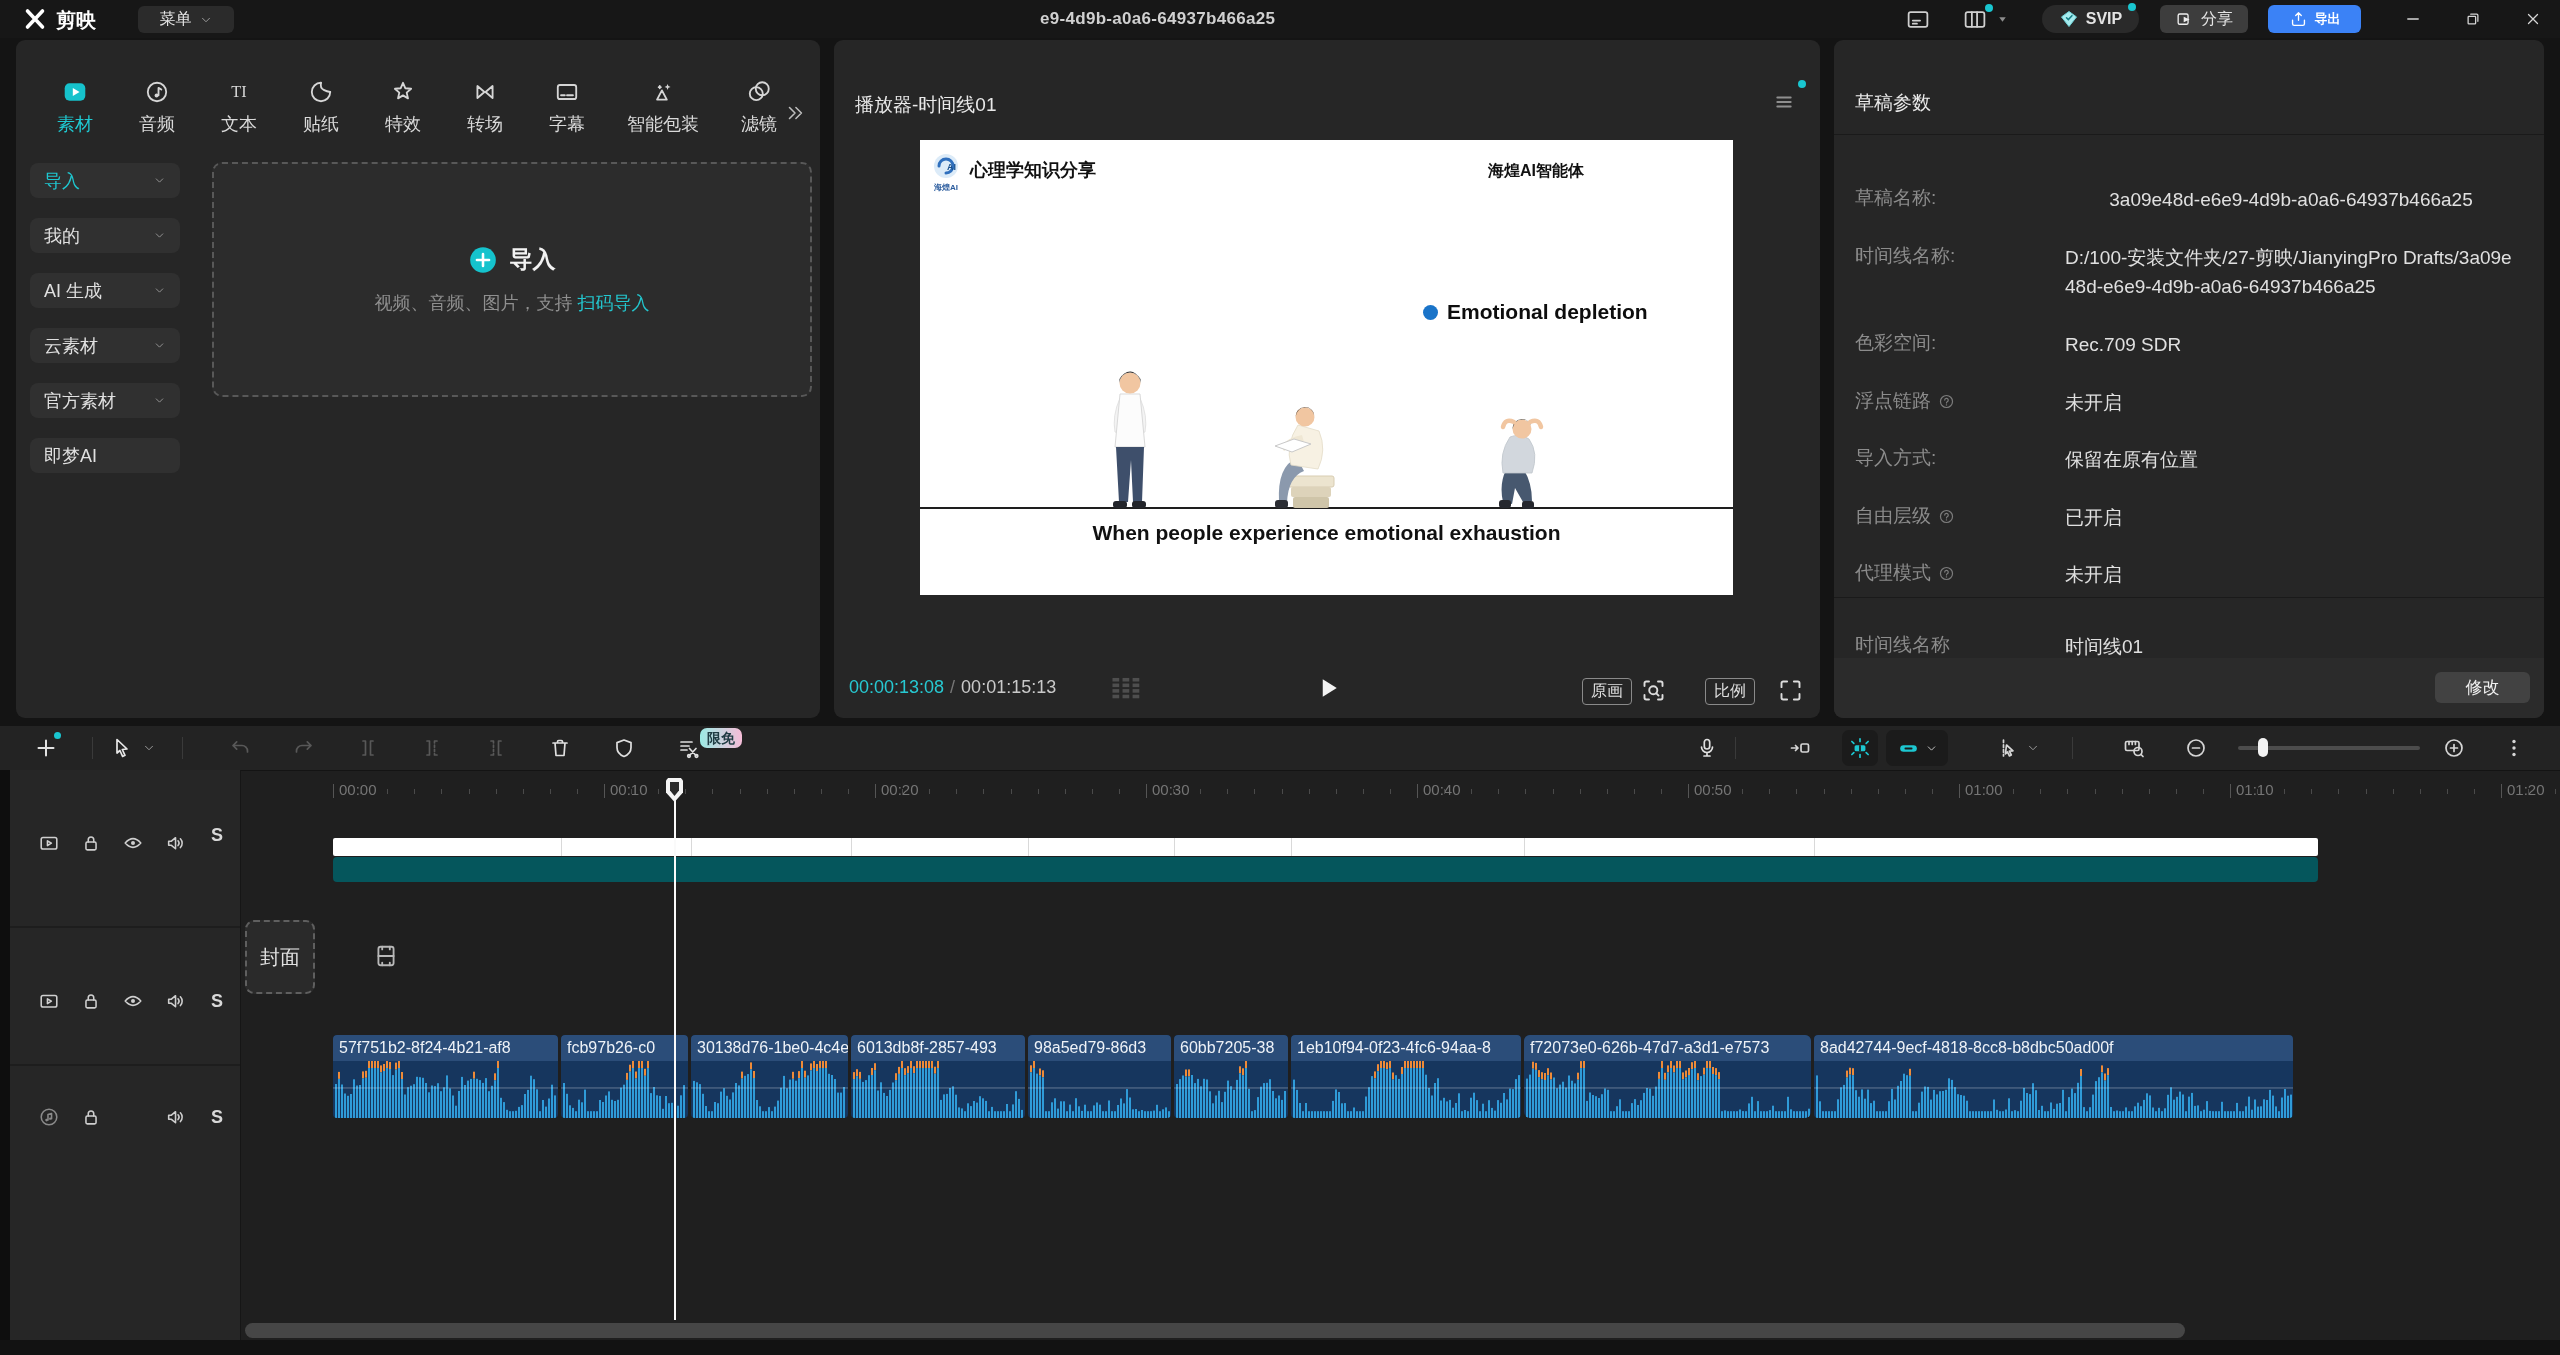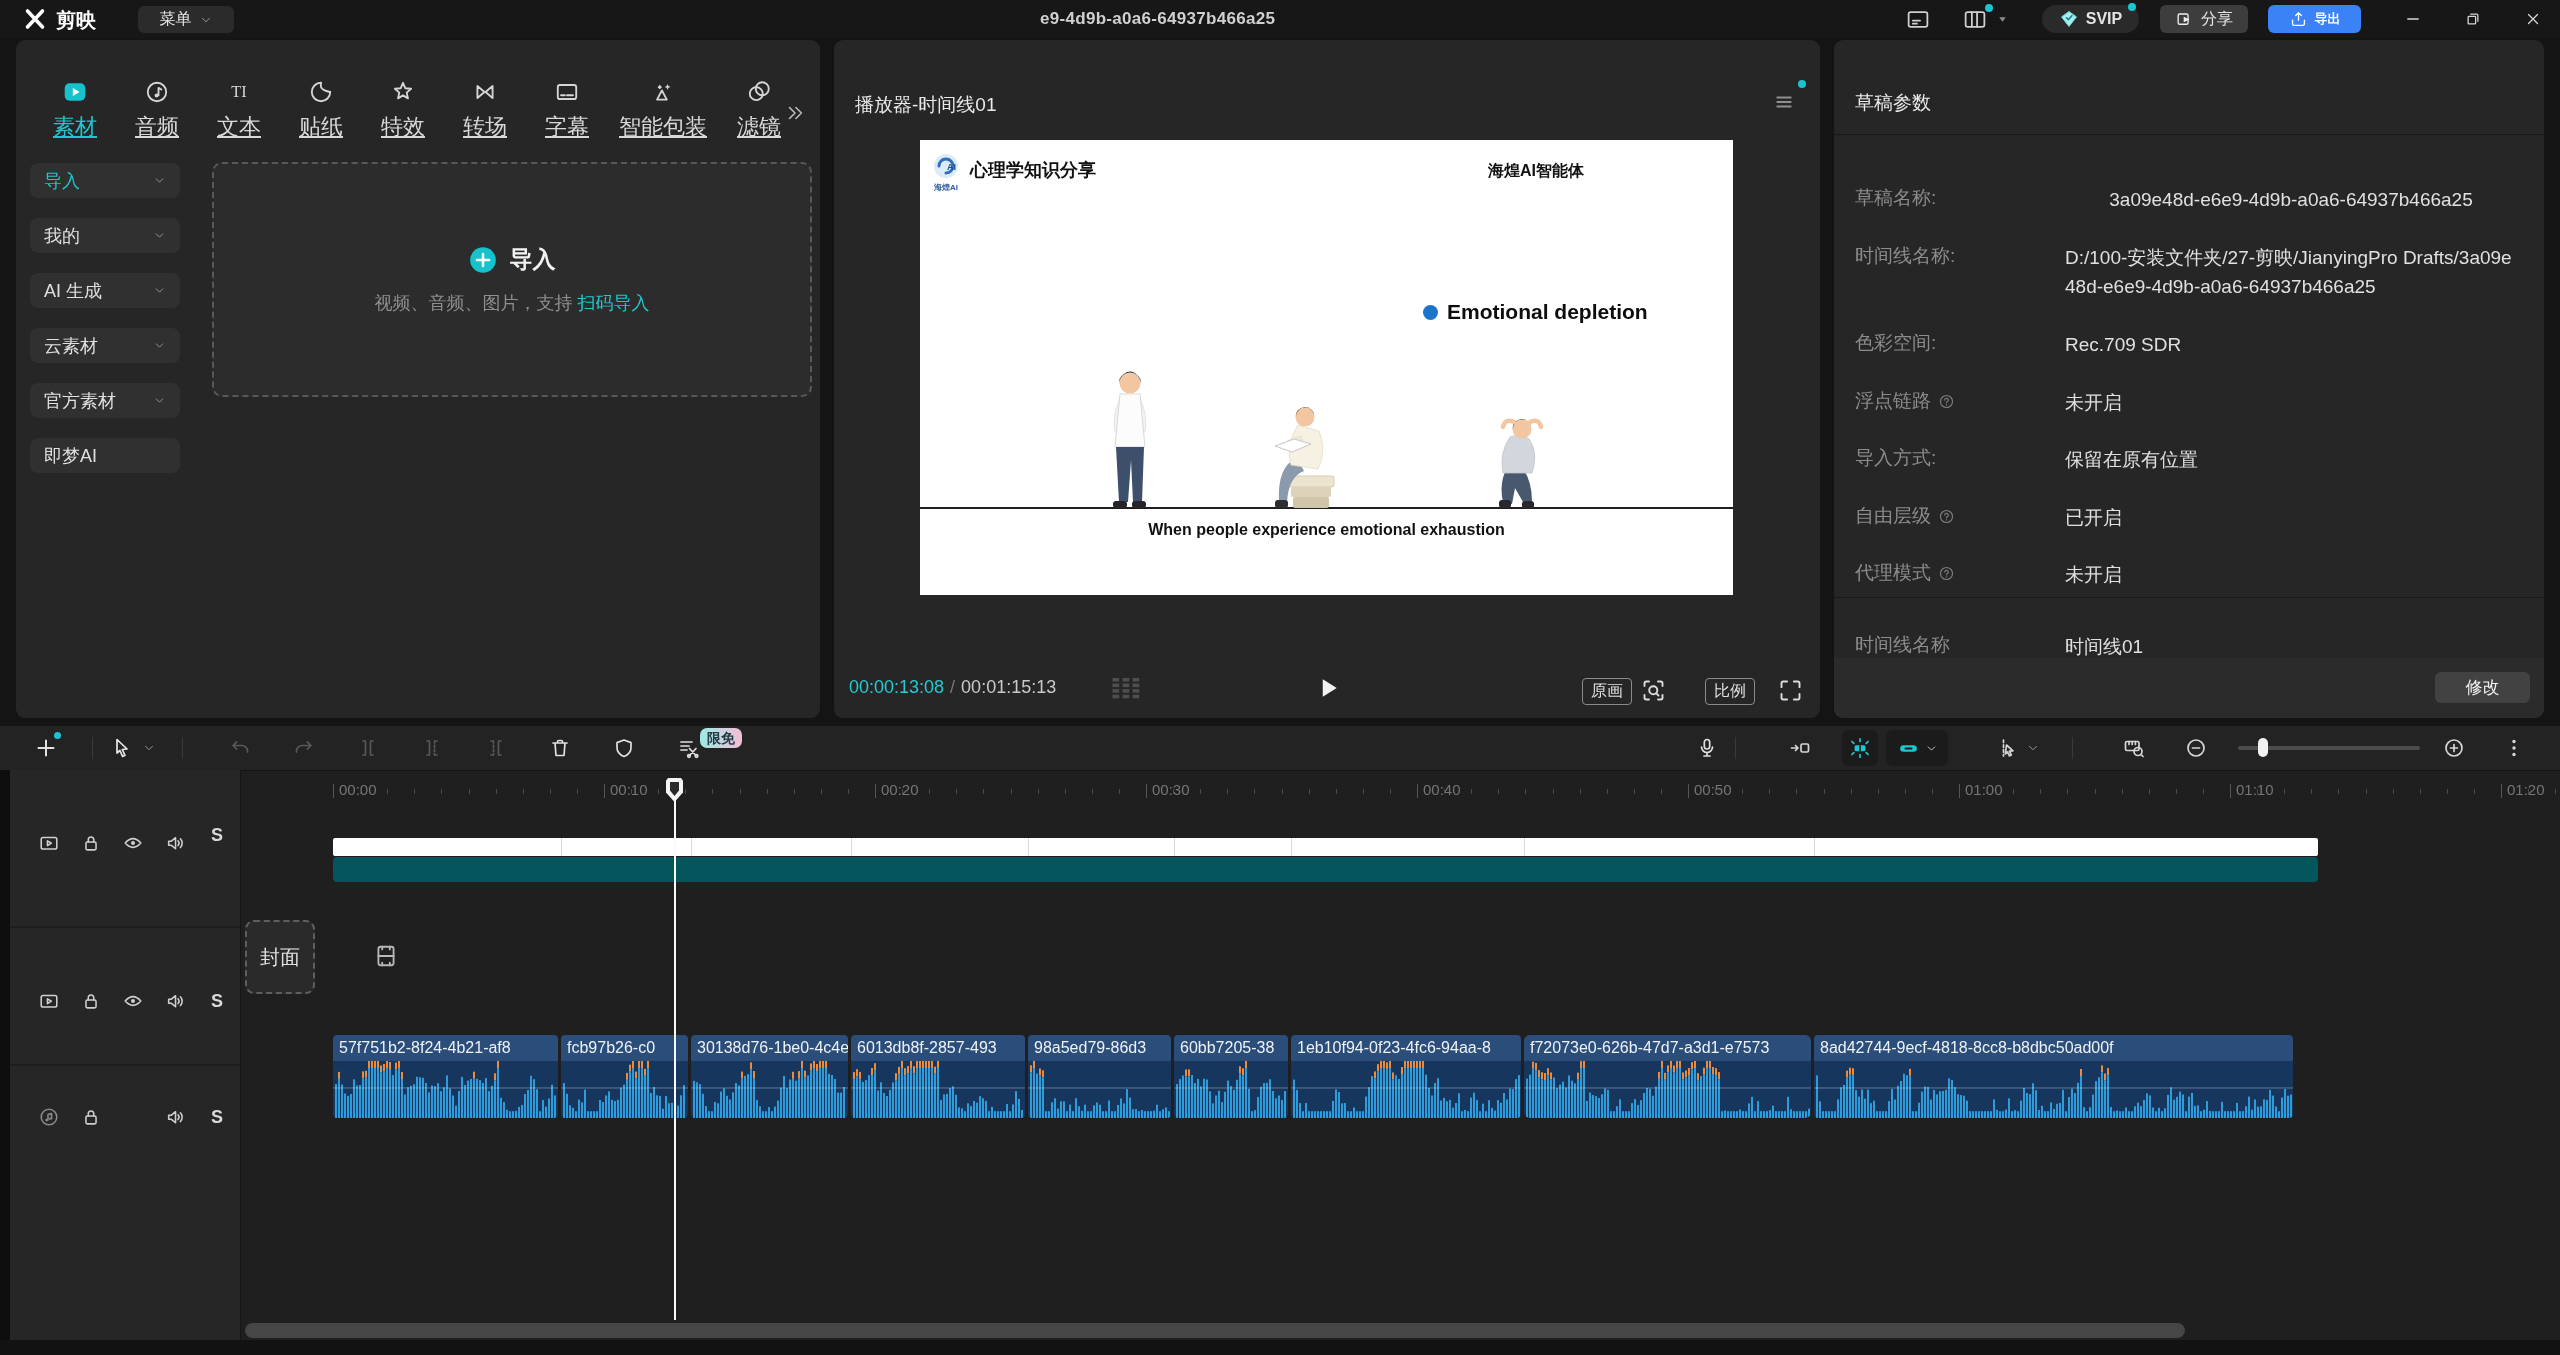--- a/index.html
+++ b/index.html
@@ -17,37 +17,37 @@
   .svip-pill{left:2042px;top:5px;width:97px;height:28px;background:#2a2a2a;border-radius:14px;font-weight:bold;font-size:16px;}
   .share-pill{left:2160px;top:5px;width:88px;height:28px;background:#3d3d3d;font-size:16px;}
   .export-pill{left:2268px;top:5px;width:93px;height:28px;background:#3b82f6;color:#fff;font-size:13px;font-weight:bold;}
   .wctl{top:5px;width:30px;height:28px;display:flex;align-items:center;justify-content:center;color:#cfcfcf;}
   
   .panel{background:#262626;border-radius:9px;}
   
   .tabrow{left:18px;top:30px;width:756px;height:92px;display:flex;overflow:hidden;}
   .tab{width:82px;flex:0 0 auto;display:flex;flex-direction:column;align-items:center;gap:7px;padding-top:9px;cursor:default;}
   .tab.wide{width:110px;}
-  .tab .lbl{font-size:22px;color:#d9d9d9;white-space:nowrap;text-decoration:underline;}
+  .tab .lbl{font-size:18px;color:#d9d9d9;white-space:nowrap;}
   .tab.active .lbl{color:#1fc8d1;}
   .side-btn{left:14px;width:150px;height:35px;background:#303030;border-radius:8px;display:flex;align-items:center;font-size:18px;color:#e0e0e0;padding:0 14px;box-sizing:border-box;justify-content:space-between;}
   .side-btn.active{color:#1fc8d1;}
   .dropzone{left:196px;top:122px;width:596px;height:231px;border:2px dashed #585858;border-radius:10px;background:#2c2c2c;
             display:flex;flex-direction:column;align-items:center;justify-content:center;gap:16px;}
   .imp-row{display:flex;align-items:center;gap:13px;font-size:23px;font-weight:bold;color:#f2f2f2;}
   .imp-hint{font-size:18px;color:#8f8f8f;}
   .imp-hint .lnk{color:#23c6ce;}
   
   .ph-title{left:21px;top:52px;font-size:19px;color:#e8e8e8;}
   .canvas{left:86px;top:100px;width:813px;height:455px;background:#ffffff;overflow:hidden;}
   .cv-head-left{left:50px;top:18px;font-size:18px;font-weight:bold;color:#111;}
   .cv-head-right{left:568px;top:21px;font-size:16px;font-weight:bold;color:#111;}
   .cv-callout{left:503px;top:160px;display:flex;align-items:center;gap:9px;font-size:21px;font-weight:bold;color:#0d0d0d;}
   .cv-dot{width:15px;height:15px;border-radius:50%;background:#1a74c9;}
-  .cv-caption{left:0;top:381px;width:813px;text-align:center;font-size:16px;font-weight:bold;color:#111;}
+  .cv-caption{left:0;top:381px;width:813px;text-align:center;font-size:21px;font-weight:bold;color:#111;}
   .cv-logo-cap{left:14px;top:42px;font-size:8px;color:#2b5c9e;font-weight:bold;}
   .times{left:15px;top:637px;font-size:18px;display:flex;gap:6px;align-items:center;}
   .t-cur{color:#27c9d2;} .t-sep{color:#777;} .t-tot{color:#c9c9c9;}
   .frame-btn{border:1px solid #8a8a8a;border-radius:4px;color:#e0e0e0;font-size:16px;padding:2px 8px;}
   
   .pp-title{left:21px;top:50px;font-size:19px;color:#ececec;}
   .pp-div{left:0;width:710px;height:1px;background:#1a1a1a;}
   .prow-label{position:absolute;left:21px;font-size:19px;color:#8c8c8c;display:flex;align-items:center;gap:7px;}
   .prow-value{position:absolute;left:231px;width:452px;font-size:19px;color:#e0e0e0;line-height:29px;word-break:break-all;}
   .pp-footer{left:0;top:618px;width:710px;height:60px;background:#2b2b2b;border-radius:0 0 9px 9px;}

